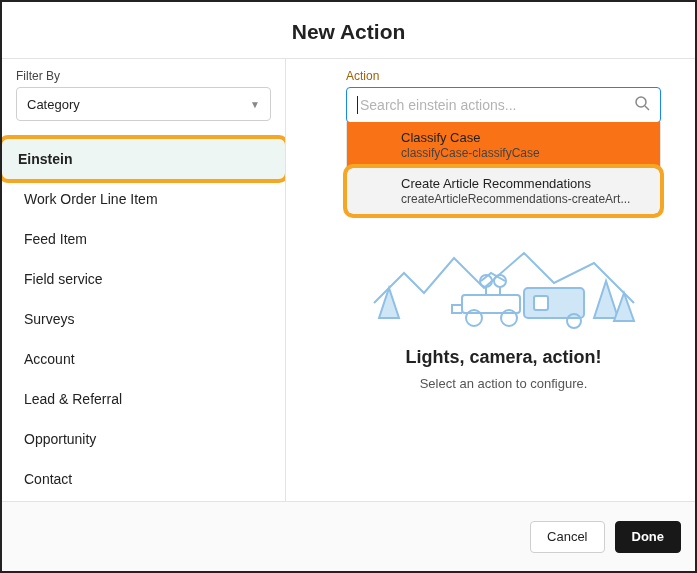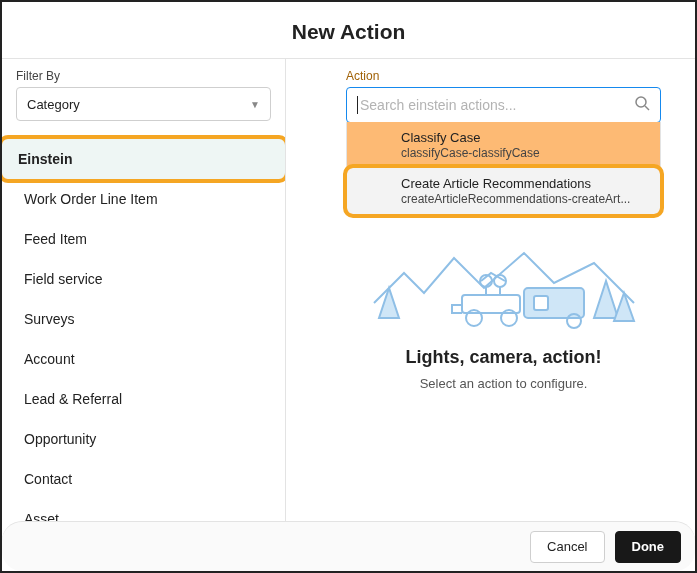--- a/index.html
+++ b/index.html
@@ -117,21 +117,21 @@
       font-size: 14px;
       color: #888;
       background: transparent;
     }
     .search-box input::placeholder { color: #b3b3b3; }
     .search-icon { color: #888; }
     .dropdown {
       border: 1px solid #e3e3e3;
       border-top: none;
       border-radius: 0 0 4px 4px;
-      background: #fdba74;
+      background: #f97316;
       margin-top: -1px;
     }
     .dd-item {
       padding: 8px 10px 8px 54px;
       cursor: pointer;
     }
     .dd-item .t1 {
       font-size: 13px;
       color: #222;
     }
@@ -158,29 +158,28 @@
       font-weight: 700;
       color: #222;
       margin-top: 14px;
     }
     .hero-sub {
       font-size: 13px;
       color: #555;
       margin-top: 8px;
     }
     .footer {
-      height: 50px;
+      height: 70px;
       background: #fafafa;
       border-top: 1px solid #e3e3e3;
       display: flex;
       align-items: center;
       justify-content: flex-end;
       padding: 0 14px;
       gap: 10px;
-      border-radius: 20px;
     }
     .btn {
       height: 32px;
       padding: 0 16px;
       border-radius: 4px;
       font-size: 13px;
       font-weight: 500;
       cursor: pointer;
       display: inline-flex;
       align-items: center;

